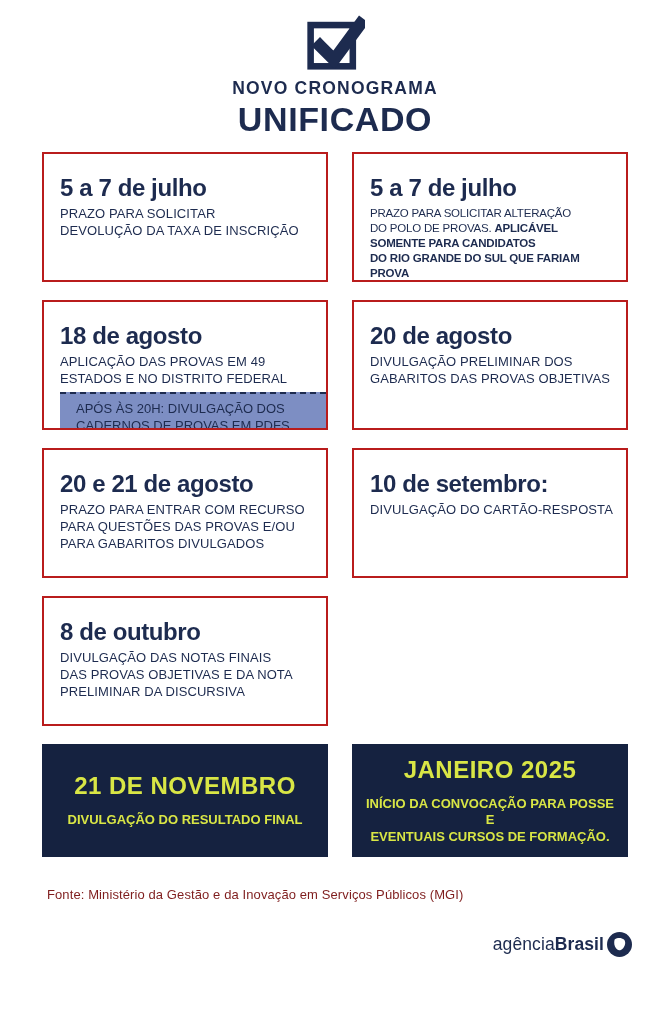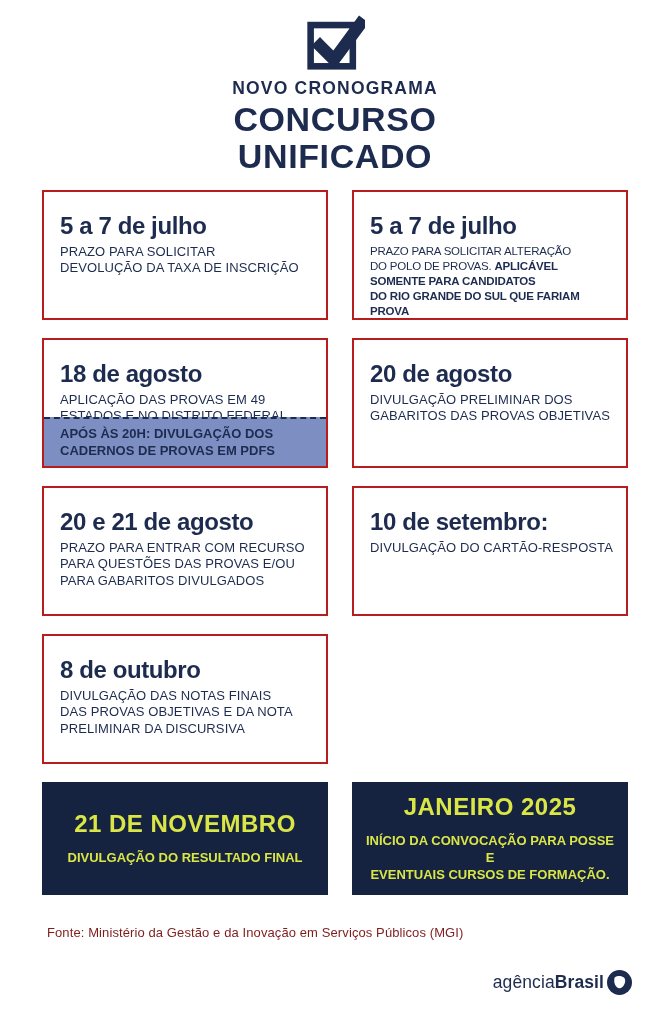--- a/index.html
+++ b/index.html
@@ -62,27 +62,27 @@
     line-height: 1.28;
     letter-spacing: 0.1px;
     color: #1d2b4f;
     white-space: pre-line;
   }
   .card .desc.small { font-size: 11.5px; letter-spacing: -0.2px; line-height: 1.3; }
   .card .desc .b { font-weight: bold; }
 
   .card-highlight {
     position: absolute;
-    left: 0; right: 0; bottom: 0;
-    height: 49px;
+    left: 16px; right: 0; bottom: 0;
+    height: 36px;
     background: #7d8ec3;
     border-top: 2px dashed #1d2b4f;
     padding: 7px 6px 0 16px;
     font-size: 13px;
-    font-weight: bold;
+    font-weight: normal;
     line-height: 1.3;
     color: #1d2b4f;
     white-space: pre-line;
   }
 
   
   .dark-grid {
     margin: 18px 42px 0 42px;
     display: grid;
     grid-template-columns: 286px 276px;
@@ -133,21 +133,20 @@
 
 <div class="page">
 
   <header class="header">
     <svg class="check-icon" viewBox="0 0 64 60" xmlns="http://www.w3.org/2000/svg" aria-hidden="true">
       <rect x="6" y="13" width="45" height="44" fill="none" stroke="#1d2b4f" stroke-width="7"></rect>
       <path d="M16 35 L31 50 L59 12" fill="none" stroke="#1d2b4f" stroke-width="13" stroke-linecap="square" stroke-linejoin="miter"></path>
     </svg>
     <div class="kicker">NOVO CRONOGRAMA</div>
     <h1 class="title">
-      <span style="display:block">CONCURSO</span>
       <span style="display:block">UNIFICADO</span>
     </h1>
   </header>
 
   <main class="grid">
 
     <article class="card">
       <h2>5 a 7 de julho</h2>
       <p class="desc">PRAZO PARA SOLICITAR
 DEVOLUÇÃO DA TAXA DE INSCRIÇÃO</p>

